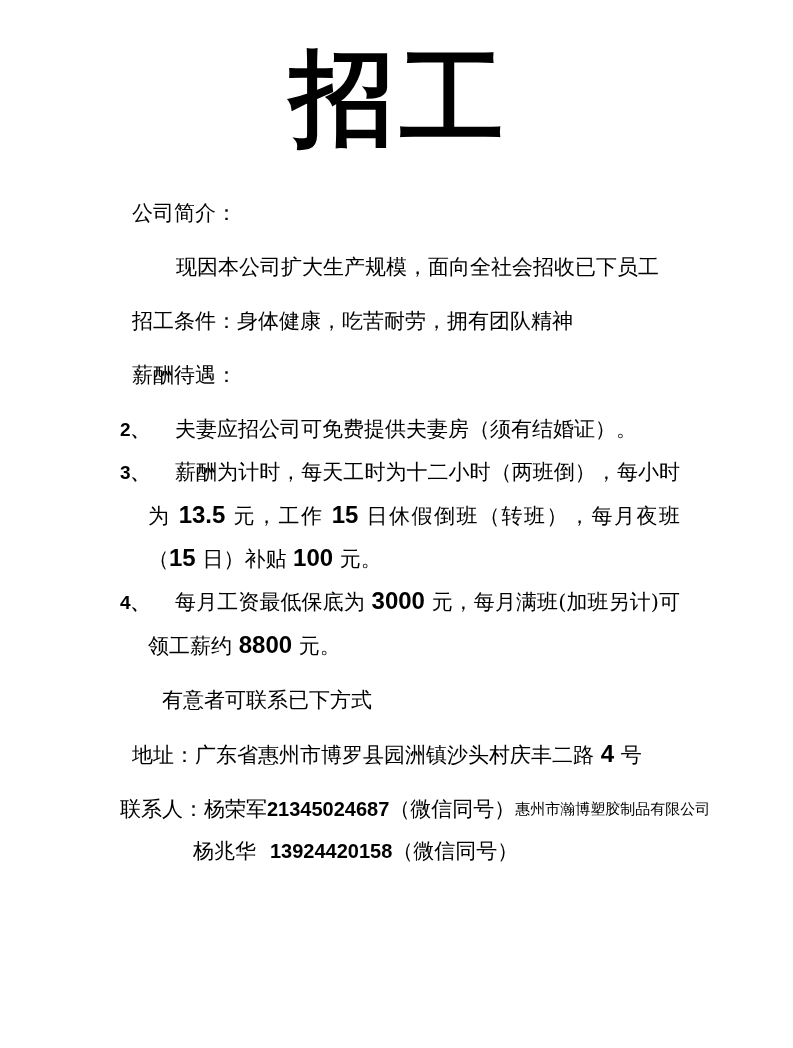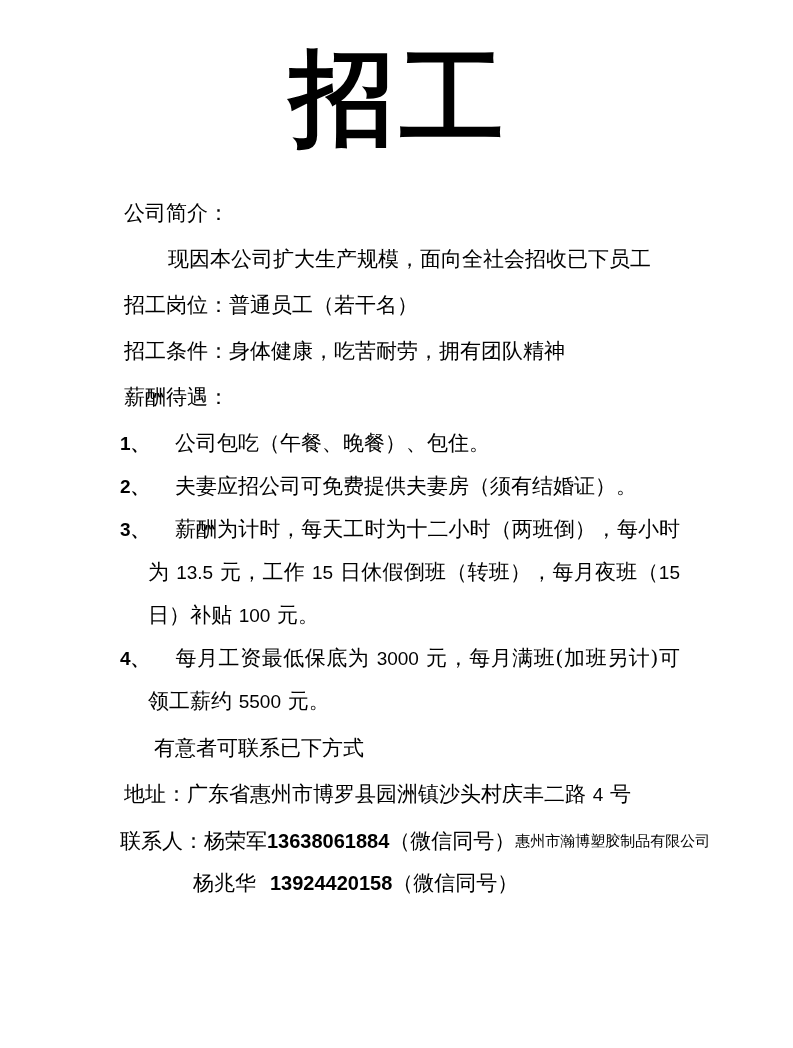--- a/index.html
+++ b/index.html
@@ -18,29 +18,29 @@
   }
   .doc-title {
     margin: 42px 0 0 0;
     font-size: 104px;
     line-height: 112px;
     font-weight: bold;
     text-align: center;
     letter-spacing: 6px;
     white-space: nowrap;
   }
-  p { margin: 4px; }
+  p { margin: 12px; }
   .section-label { margin-top: 38px; }
   .intro-para { text-indent: 26px; text-align: justify; }
   .recruit-intro { text-indent: 44px; }
   .contact-note { text-indent: 30px; }
   .num {
     font-family: "Liberation Sans", "DejaVu Sans", sans-serif;
-    font-weight: normal;
-    font-size: 19px;
+    font-weight: bold;
+    font-size: 24px;
   }
   .benefit {
     padding-left: 28px;
     text-align: justify;
   }
   .bnum {
     display: inline-block;
     width: 55px;
     margin-left: -28px;
     font-family: "Liberation Sans", "DejaVu Sans", sans-serif;
@@ -75,42 +75,40 @@
 
 <div class="page">
 
   <h1 class="doc-title">招工</h1>
 
   <p class="section-label">公司简介：</p>
 
 
   <p class="recruit-intro">现因本公司扩大生产规模，面向全社会招收已下员工</p>
 
-  <p>招工岗位：普通员工（若干名）</p>
 
   <p>招工条件：身体健康，吃苦耐劳，拥有团队精神</p>
 
   <p>薪酬待遇：</p>
 
   <div>
-      <div class="benefit"><span class="bnum">1、</span><span><span>公司包吃（午餐、晚餐）、包住。</span></span></div>
       <div class="benefit"><span class="bnum">2、</span><span><span>夫妻应招公司可免费提供夫妻房（须有结婚证）。</span></span></div>
       <div class="benefit"><span class="bnum">3、</span><span><span>薪酬为计时，每天工时为十二小时（两班倒），每小时为 </span><span class="num">13.5</span><span> 元，工作 </span><span class="num">15</span><span> 日休假倒班（转班），每月夜班（</span><span class="num">15</span><span> 日）补贴 </span><span class="num">100</span><span> 元。</span></span></div>
-      <div class="benefit"><span class="bnum">4、</span><span><span>每月工资最低保底为 </span><span class="num">3000</span><span> 元，每月满班(加班另计)可领工薪约 </span><span class="num">5500</span><span> 元。</span></span></div>
+      <div class="benefit"><span class="bnum">4、</span><span><span>每月工资最低保底为 </span><span class="num">3000</span><span> 元，每月满班(加班另计)可领工薪约 </span><span class="num">8800</span><span> 元。</span></span></div>
     </div>
 
   <p class="contact-note">有意者可联系已下方式</p>
 
   <p><span>地址：广东省惠州市博罗县园洲镇沙头村庆丰二路 </span><span class="num">4</span><span> 号</span></p>
 
   <div class="contact-row">
     <span>联系人：</span>
     <span>杨荣军</span>
     <span class="gap"></span>
-    <span class="phone">13638061884</span>
+    <span class="phone">21345024687</span>
     <span>（微信同号）</span>
     <span class="company-small">惠州市瀚博塑胶制品有限公司</span>
   </div>
 
   <div class="contact-row">
     <span class="row-indent">杨兆华</span>
     <span class="gap"></span>
     <span class="phone">13924420158</span>
     <span>（微信同号）</span>
     <span class="date-right"></span>

